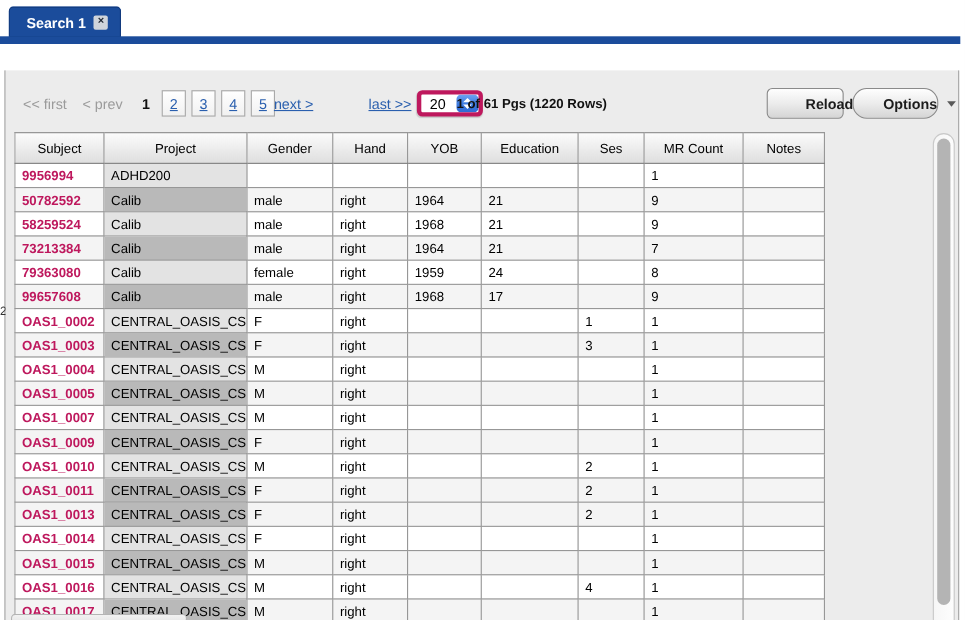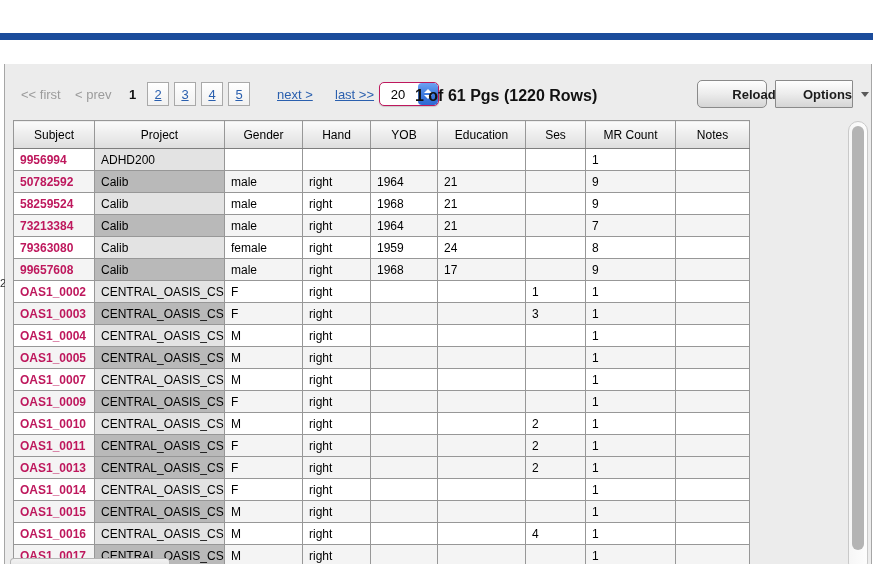--- a/index.html
+++ b/index.html
@@ -33,50 +33,50 @@
   .toolbar { position:absolute; left:12px; top:16px; height:30px; width:840px; font-size:13px; color:#333; }
   .pg-dim { color:#9b9b9b; position:absolute; top:7px; }
   .pg-first { left:4px; } .pg-prev { left:58px; }
   .pg-current { position:absolute; left:112px; top:7px; font-weight:bold; color:#111; }
   .pg-boxes { position:absolute; left:130px; top:2px; display:flex; gap:5px; }
   .pg-box {
     width:22px; height:24px; border:1px solid #a9a9a9; background:linear-gradient(#ffffff,#f1f1f1);
     display:flex; align-items:center; justify-content:center; cursor:pointer;
   }
   .pg-box a, .pg-link { color:#2a5fae; text-decoration:underline; cursor:pointer; }
-  .pg-next { position:absolute; left:260px; top:7px; }
+  .pg-next { position:absolute; left:232px; top:7px; }
   .pg-last { position:absolute; left:306px; top:7px;padding-left:12px; }
 
   .page-select {
     position:absolute; left:362px; top:2px; width:60px; height:24px;
-    border:1px solid #be185d; border-radius:5px; background:#fff;
+    border:4px solid #be185d; border-radius:5px; background:#fff;
     display:flex; overflow:hidden; cursor:pointer;
     box-shadow:0 1px 1px rgba(0,0,0,.15);
   }
   .page-select .val { flex:1; font-size:13px; color:#000; display:flex; align-items:center; justify-content:center; padding-right:2px; }
   .page-select .btn {
     width:20px; background:linear-gradient(#6ea3f2,#3f7ce0 50%,#2f6ad4);
     display:flex; flex-direction:column; align-items:center; justify-content:center; gap:2px;
     border-radius:4px;
   }
   .chev-up { width:0; height:0; border-left:4px solid transparent; border-right:4px solid transparent; border-bottom:4px solid #fff; }
   .chev-dn { width:0; height:0; border-left:4px solid transparent; border-right:4px solid transparent; border-top:4px solid #fff; }
 
-  .pg-summary { position:absolute; left:398px; top:7px; font-weight:bold; color:#111; font-size:16px;text-align:center; }
+  .pg-summary { position:absolute; left:398px; top:7px; font-weight:bold; color:#111; font-size:12px;text-align:center; }
 
   .btn-push {
     position:absolute; top:0; height:28px; border:1px solid #8a8a8a;
     background:linear-gradient(#fefefe,#ececec 50%,#d5d5d5);
     font-weight:bold; font-size:13px; color:#1c1c1c;
     display:flex; align-items:center; justify-content:center; cursor:pointer;
     font-family:"Liberation Sans", sans-serif;
     padding-left:44px;
   }
   .btn-reload { left:680px; width:70px; border-radius:5px; }
-  .btn-options { left:758px; width:78px; border-radius:1px; gap:9px; }
+  .btn-options { left:758px; width:78px; border-radius:13px; gap:9px; }
   .caret-down { width:0; height:0; border-left:4px solid transparent; border-right:4px solid transparent; border-top:5px solid #5a5a5a; }
 
   
   .table-clip { position:absolute; left:8px; top:56px; width:817px; height:460px; overflow:hidden; }
   table { border-collapse:collapse; table-layout:fixed; width:736px; font-size:12px; }
   th, td { border:1px solid #979797; height:22px; padding:0 6px; white-space:nowrap; overflow:hidden; }
   th {
     height:28px; background:linear-gradient(#fbfbfb,#dedede);
     font-weight:normal; color:#000; text-align:center; cursor:pointer;
     border-bottom:1px solid #7e7e7e;
@@ -105,20 +105,24 @@
     position:absolute; left:10px; top:558px; width:160px; height:10px;
     background:linear-gradient(#f2f2f2,#e3e3e3); border:1px solid #b4b4b4; border-bottom:none;
     border-radius:4px 4px 0 0;
   }
 </style>
 </head>
 <body>
 
 <div id="screen">
 
+  <div class="tab">
+    <span>Search 1</span>
+    <span class="tab-close">×</span>
+  </div>
   <div class="blue-bar"></div>
 
   <div class="panel">
 
     <div class="toolbar">
       <span class="pg-dim pg-first">&lt;&lt; first</span>
       <span class="pg-dim pg-prev">&lt; prev</span>
       <span class="pg-current">1</span>
       <span class="pg-boxes" id="pg-boxes">
           <span class="pg-box">

